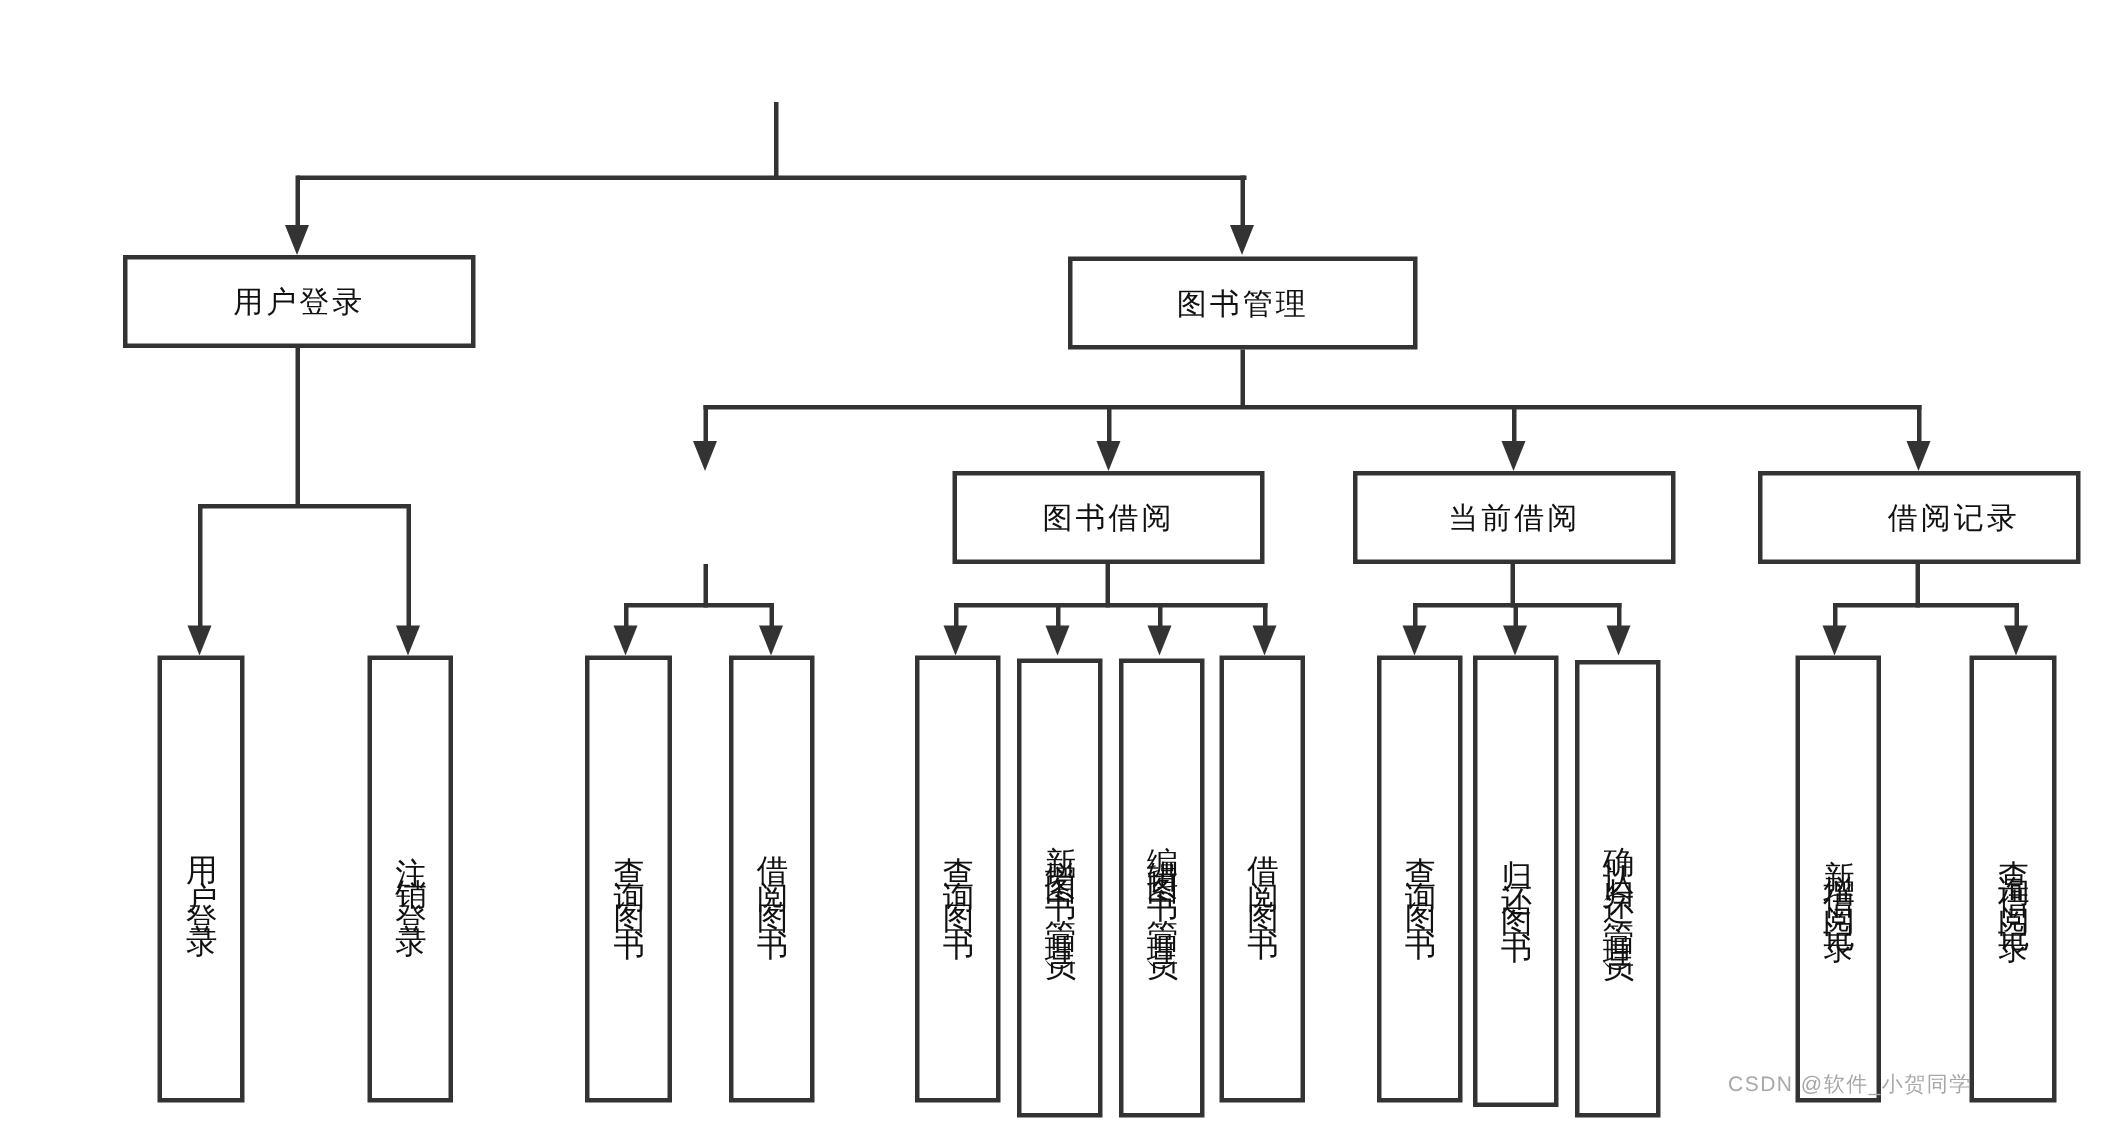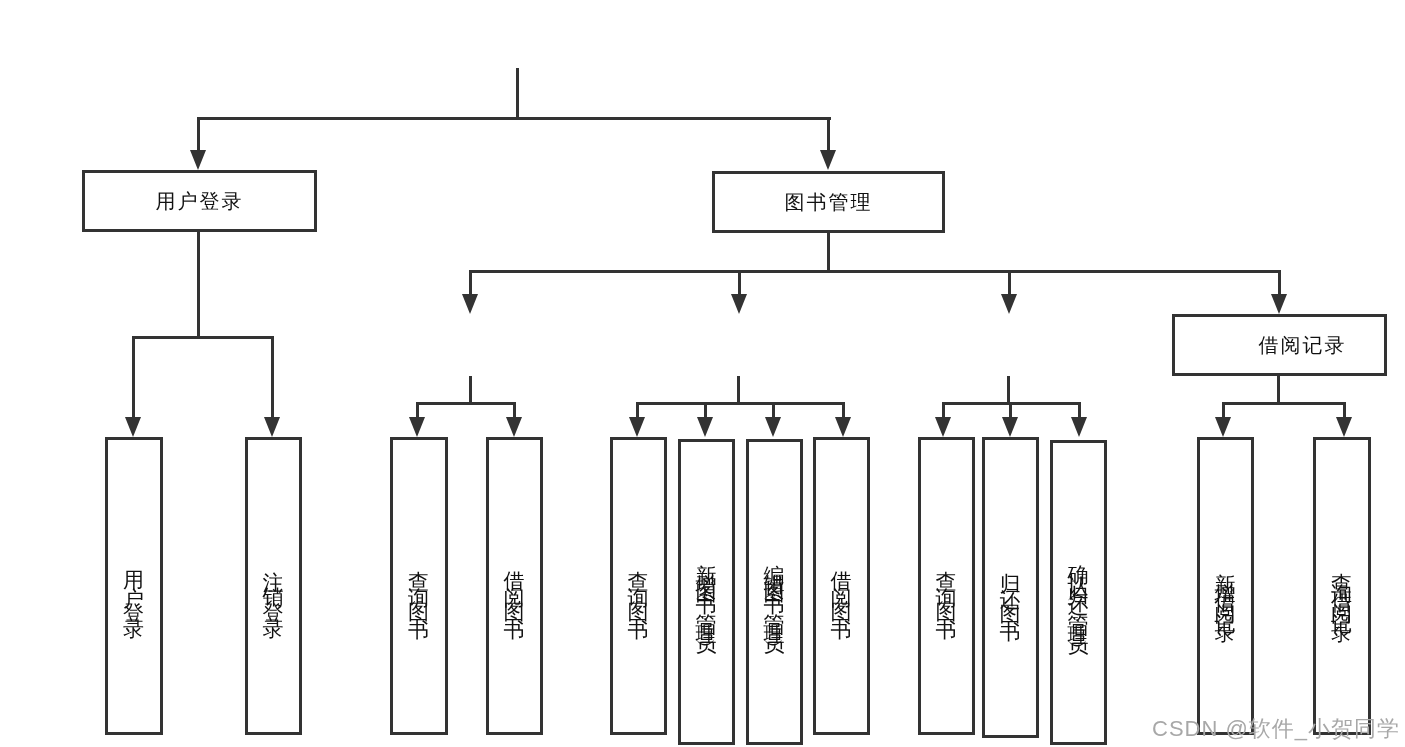--- a/index.html
+++ b/index.html
@@ -39,21 +39,21 @@
   .hl{height:3px;}
   .vl{width:3px;}
   .arrow{
     position:absolute;width:0;height:0;
     border-left:8px solid transparent;
     border-right:8px solid transparent;
     border-top:20px solid var(--line);
   }
   #watermark{
     position:absolute;left:1152px;top:714px;
-    font-size:22px;color:var(--watermark);
+    font-size:14px;color:var(--watermark);
     letter-spacing:1px;z-index:10;white-space:nowrap;
   }
 </style>
 </head>
 <body>
 
 <div id="canvas">
 
 
   <div class="vl" style="left:516px;top:68px;height:50px;"></div>
@@ -81,20 +81,26 @@
   <div class="hl" style="left:469px;top:270px;width:812px;"></div>
   <div class="vl" style="left:469px;top:270px;height:26px;"></div>
   <div class="arrow" style="left:462px;top:294px;"></div>
   <div class="vl" style="left:738px;top:270px;height:26px;"></div>
   <div class="arrow" style="left:731px;top:294px;"></div>
   <div class="vl" style="left:1008px;top:270px;height:26px;"></div>
   <div class="arrow" style="left:1001px;top:294px;"></div>
   <div class="vl" style="left:1278px;top:270px;height:26px;"></div>
   <div class="arrow" style="left:1271px;top:294px;"></div>
 
+  <div class="node" style="left:635px;top:314px;width:208px;height:62px;">
+    <span>图书借阅</span>
+  </div>
+  <div class="node" style="left:902px;top:314px;width:215px;height:62px;">
+    <span>当前借阅</span>
+  </div>
   <div class="node" style="left:1172px;top:314px;width:215px;height:62px;padding-left:46px;">
     <span>借阅记录</span>
   </div>
 
   <div class="vl" style="left:469px;top:376px;height:29px;"></div>
   <div class="hl" style="left:416px;top:402px;width:100px;"></div>
   <div class="vl" style="left:416px;top:402px;height:17px;"></div>
   <div class="arrow" style="left:409px;top:417px;"></div>
   <div class="vl" style="left:513px;top:402px;height:17px;"></div>
   <div class="arrow" style="left:506px;top:417px;"></div>

